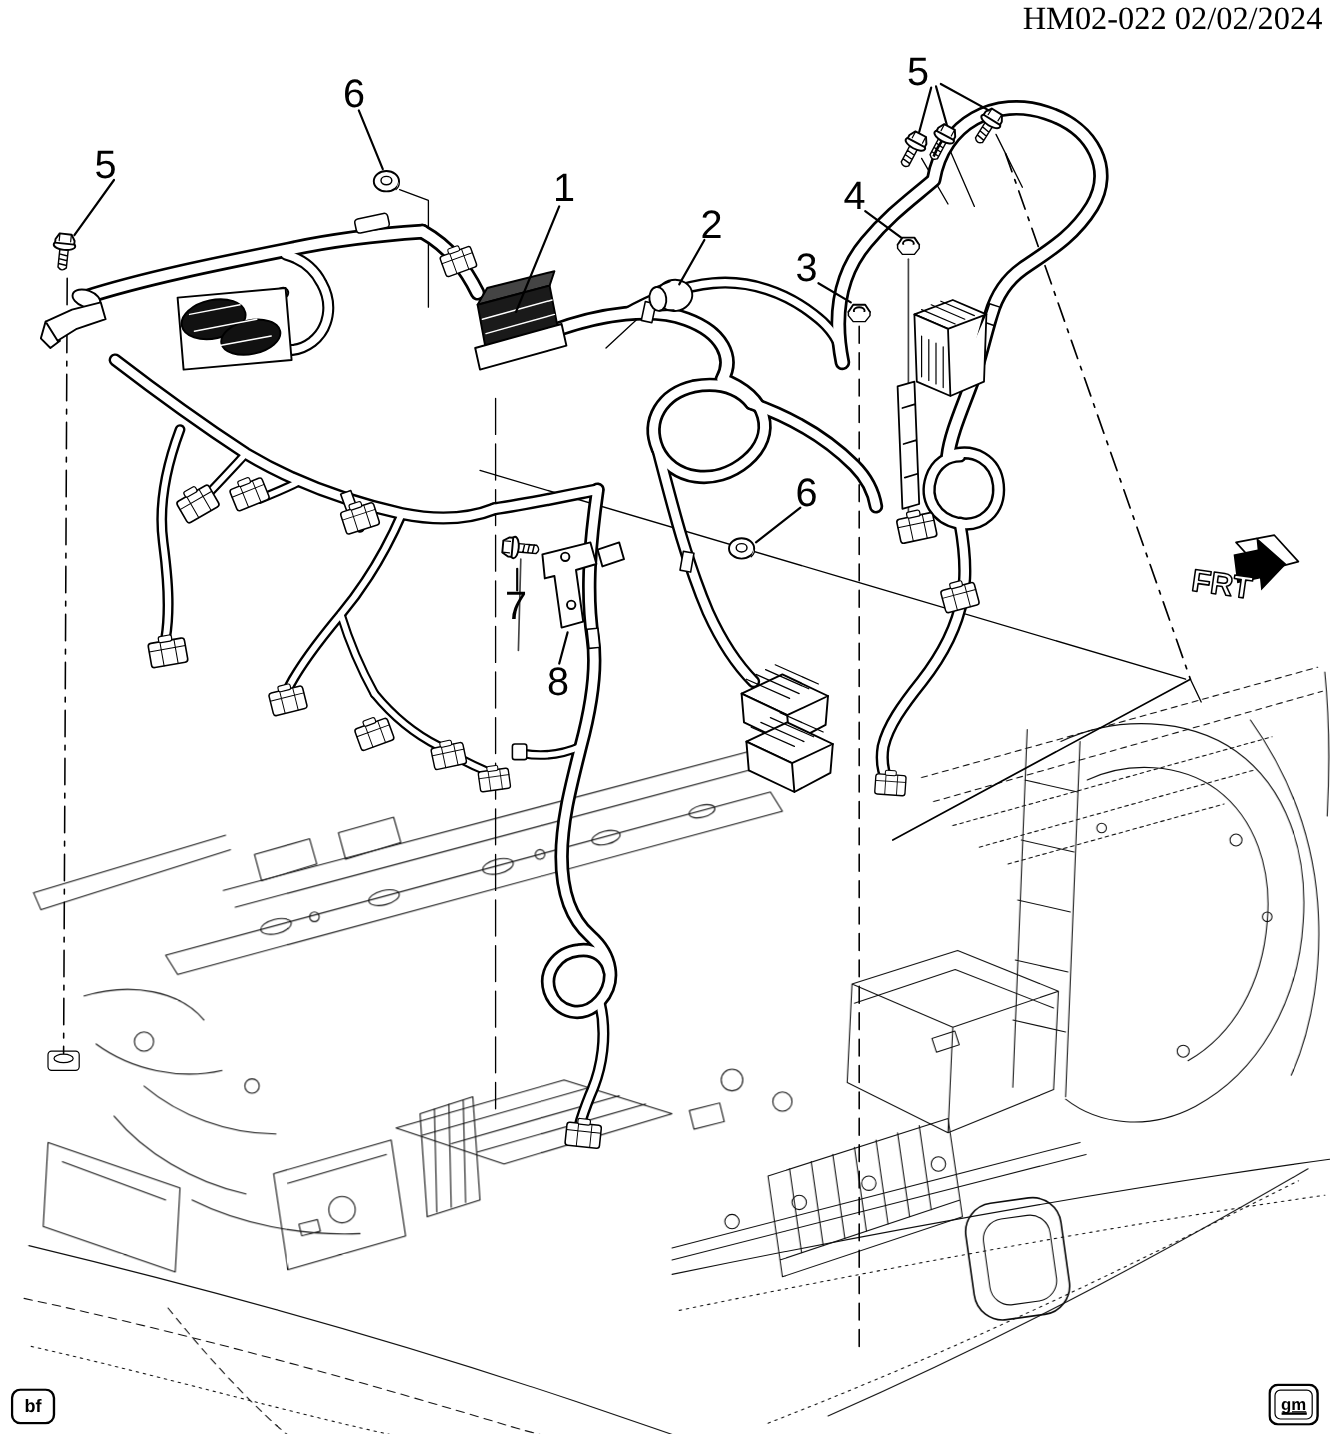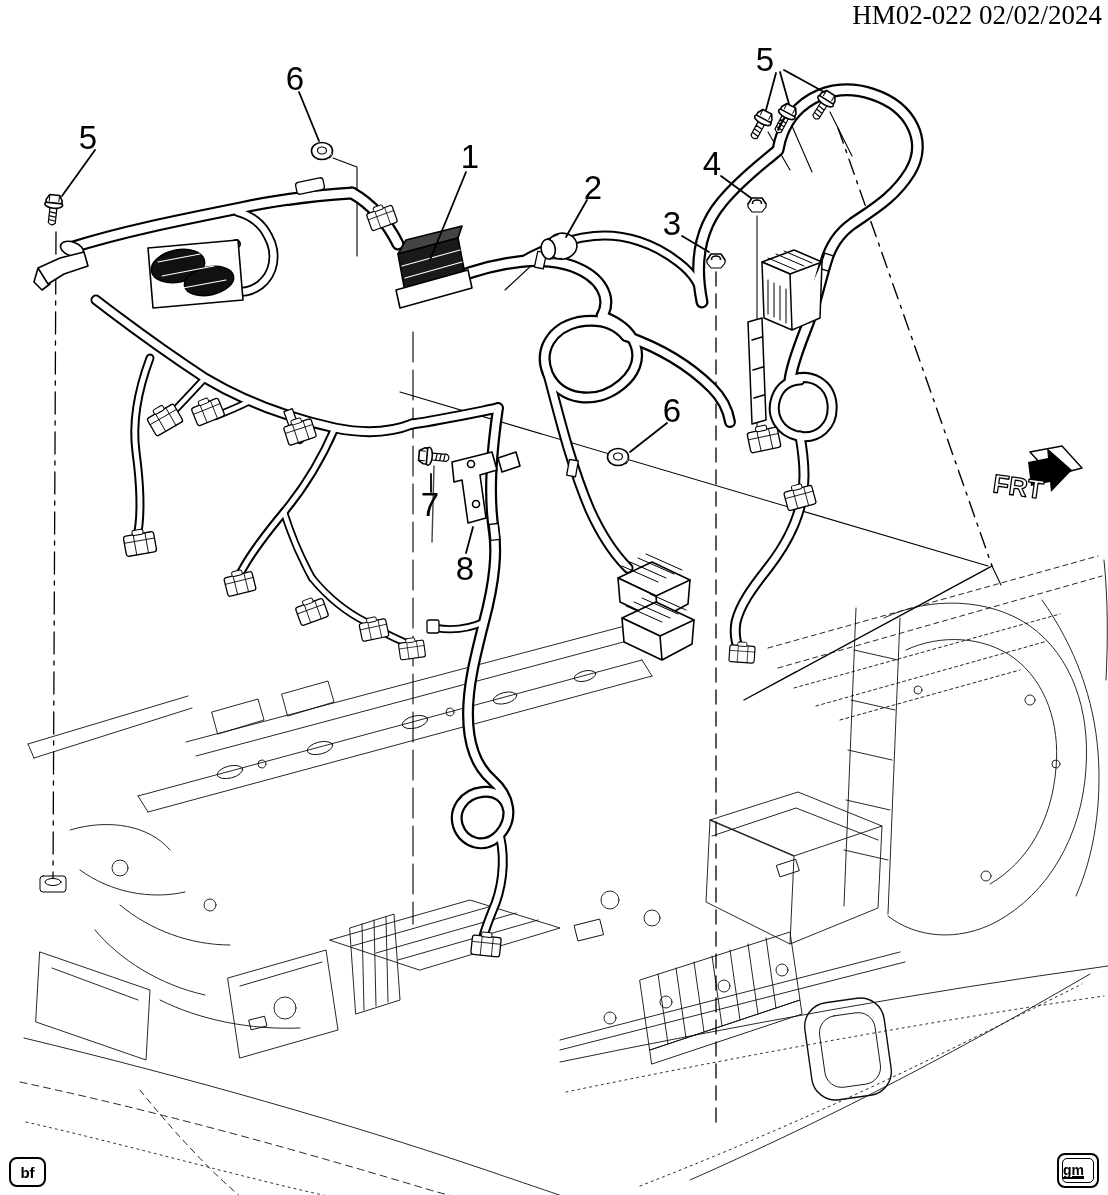--- a/index.html
+++ b/index.html
@@ -8,21 +8,21 @@
   #diagram-svg{position:absolute;left:0;top:0;}
   .page-title{position:absolute;top:0px;right:6px;font-size:27px;letter-spacing:0;
               font-family:Liberation Serif, serif;}
   .callout{position:absolute;transform:translate(-50%,-50%);font-size:33px;line-height:1;
            font-family:"Liberation Sans",sans-serif;}
   .corner-box{position:absolute;border:2.5px solid #000;border-radius:8px;background:#fff;
               display:flex;align-items:center;justify-content:center;}
   #corner-bf{left:9px;bottom:8px;width:33px;height:26px;font-size:15px;font-weight:bold;text-align:center;}
   #corner-gm{right:9px;bottom:7px;width:38px;height:31px;}
   #corner-gm .gm-inner{border:1.5px solid #000;border-radius:5px;width:30px;height:23px;
-              display:flex;align-items:center;justify-content:flex-start;text-decoration:underline;}
+              display:flex;align-items:center;justify-content:center;text-decoration:underline;}
   #corner-gm .gm-text{font-size:14px;font-weight:bold;line-height:1;border-bottom:2px solid #000;}
 </style>
 </head>
 <body>
 
 <div id="stage">
 
 <svg id="diagram-svg" width="1108" height="1195" viewBox="0 0 1108 1195" fill="none" stroke-linecap="round" stroke-linejoin="round">
   <defs>
     <g id="bolt" stroke="#000" stroke-width="1.6" fill="#fff">

